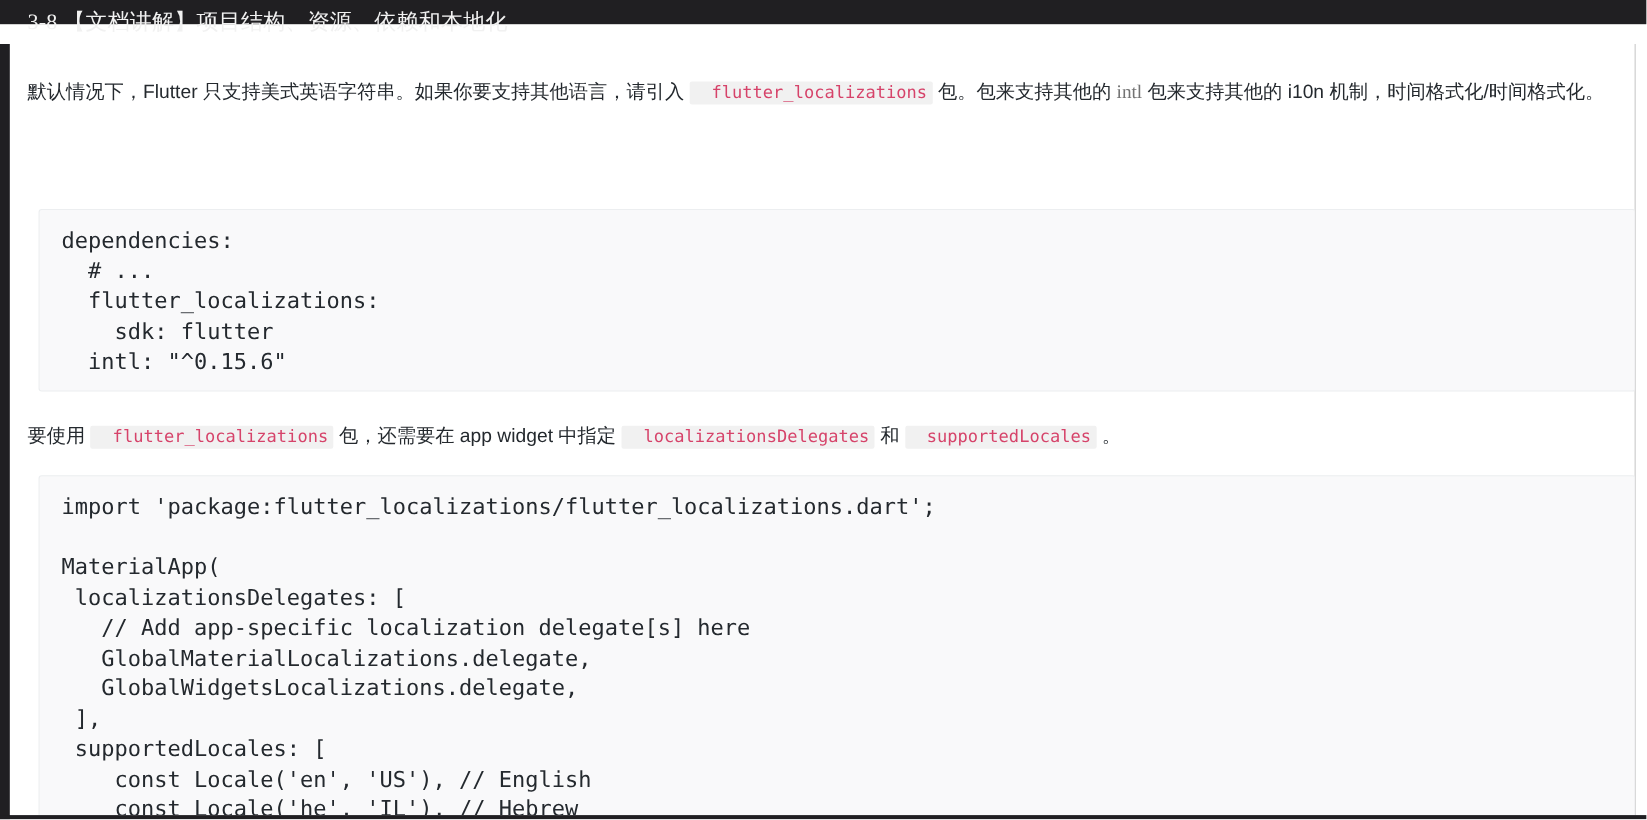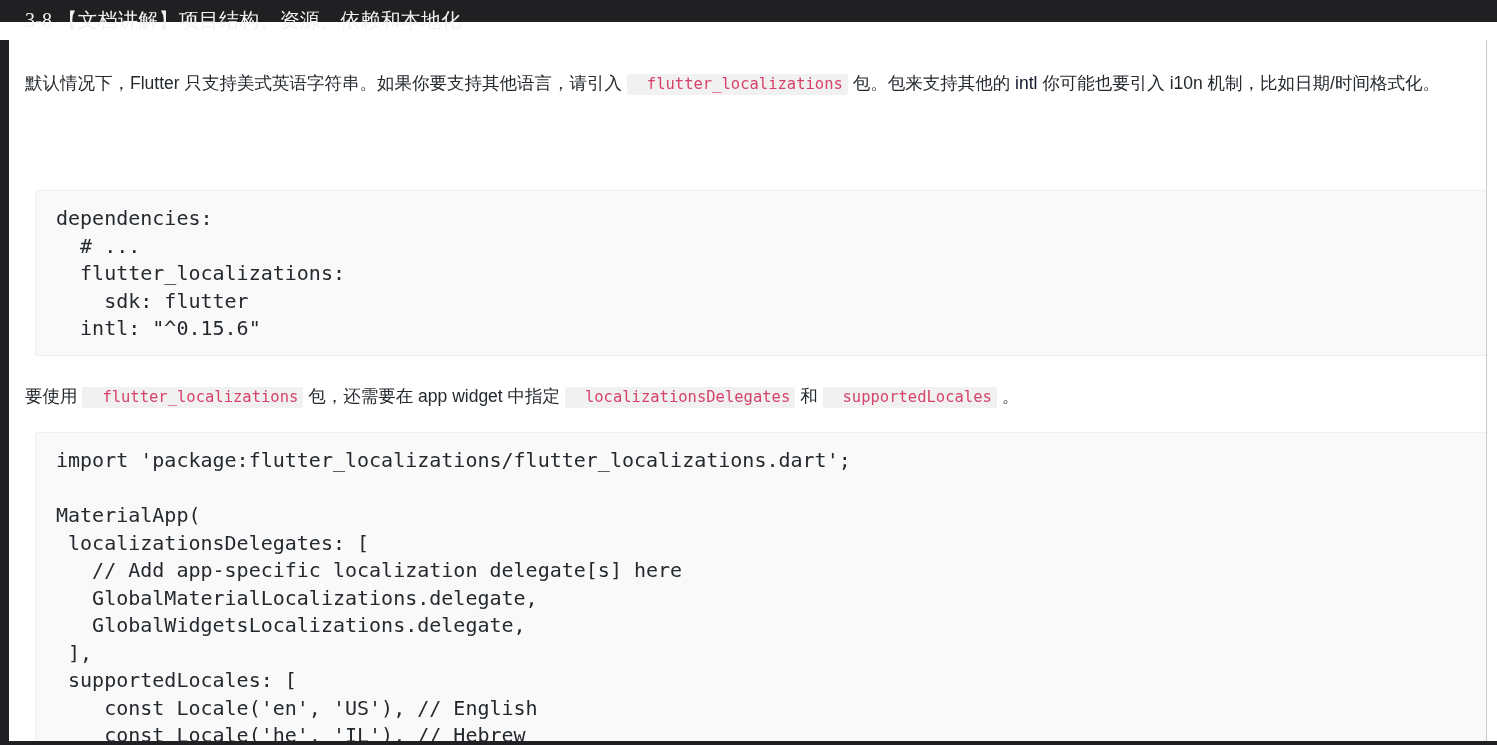--- a/index.html
+++ b/index.html
@@ -106,23 +106,23 @@
   code.inline {
     background: #f1f1f1;
     color: #d6436a;
     font-family: "DejaVu Sans Mono", "Liberation Mono", monospace;
     font-size: 15.5px;
     padding: 1px 5px 2px 20px;
     border-radius: 2px;
     white-space: pre;
   }
   a.link {
-    color: #0f172a;
+    color: #737373;
     text-decoration: none;
-    font-family: Liberation Sans, sans-serif;
+    font-family: Liberation Serif, serif;
   }
 
   
   pre.codeblock {
     position: absolute;
     margin: 0;
     background: #f9f9fa;
     border: 1px solid #eceef0;
     border-radius: 3px;
     color: #24292e;
@@ -156,21 +156,21 @@
 <div class="viewport">
 
   <div class="header-bar">
     <div class="header-title">3-8 【文档讲解】项目结构、资源、依赖和本地化</div>
   </div>
 
   <div class="left-rail"></div>
 
   <div class="page">
 
-    <p class="para wrap p1"><span>默认情况下，Flutter 只支持美式英语字符串。如果你要支持其他语言，请引入 </span><code class="inline">flutter_localizations</code><span> 包。包来支持其他的 </span><a class="link" href="#">intl</a><span> 你可能也要引入 i10n 机制，比如日期/时间格式化。</span></p>
+    <p class="para wrap p1"><span>默认情况下，Flutter 只支持美式英语字符串。如果你要支持其他语言，请引入 </span><code class="inline">flutter_localizations</code><span> 包。包来支持其他的 </span><a class="link" href="#">intl</a><span> 包来支持其他的 i10n 机制，时间格式化/时间格式化。</span></p>
 
     <pre class="codeblock cb1">dependencies:
   # ...
   flutter_localizations:
     sdk: flutter
   intl: "^0.15.6"</pre>
 
     <p class="para p2"><span>要使用 </span><code class="inline">flutter_localizations</code><span> 包，还需要在 app widget 中指定 </span><code class="inline">localizationsDelegates</code><span> 和 </span><code class="inline">supportedLocales</code><span> 。</span></p>
 
     <pre class="codeblock cb2">import 'package:flutter_localizations/flutter_localizations.dart';

